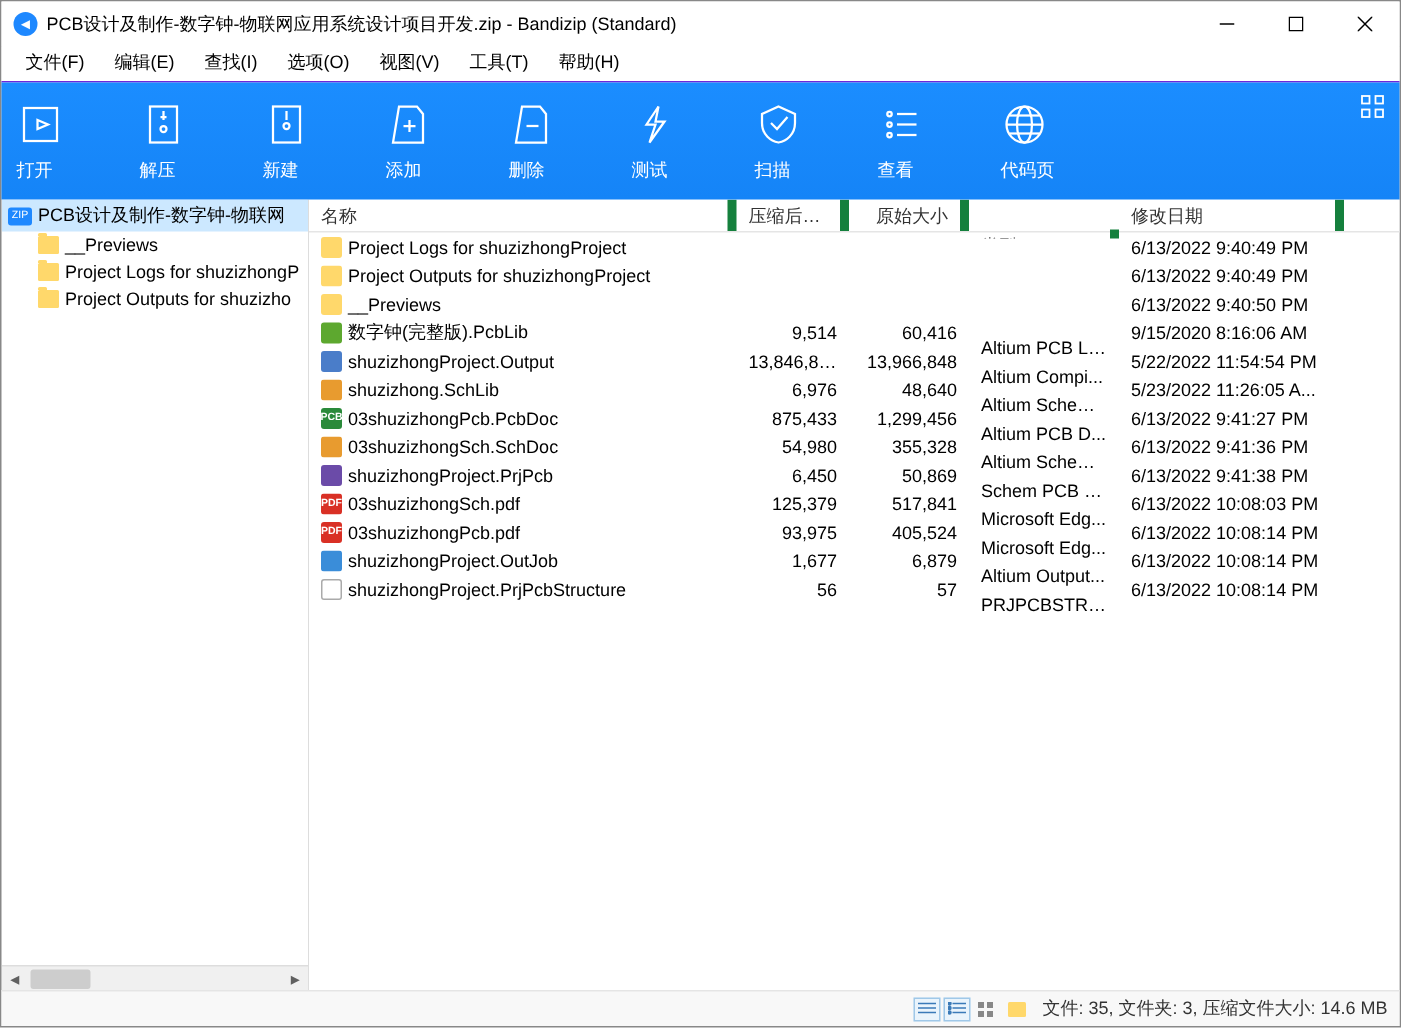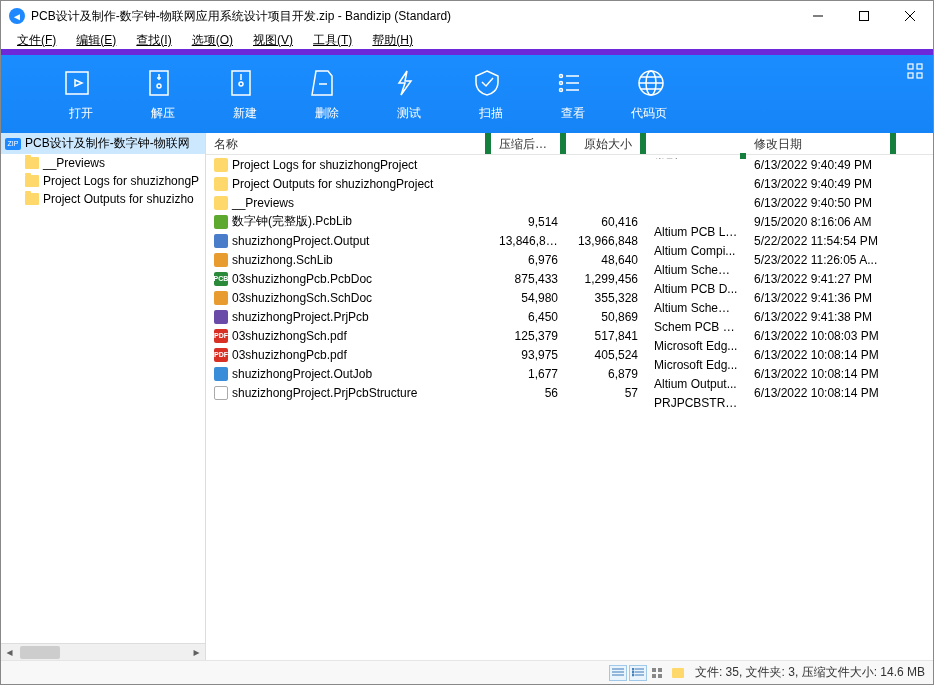--- a/index.html
+++ b/index.html
@@ -3,24 +3,24 @@
 <meta charset="utf-8">
 <style>
 * { margin: 0; padding: 0; box-sizing: border-box; font-family: "Microsoft YaHei", "Segoe UI", sans-serif; font-size: 12px; }
 body { background: #fff; overflow: hidden; }
 .window { width: 934px; height: 685px; background: #fff; border: 1px solid #888; position: relative; display: flex; flex-direction: column; }
 .titlebar { height: 30px; display: flex; align-items: center; padding-left: 8px; background: #fff; flex-shrink: 0; }
 .titlebar-icon { width: 16px; height: 16px; background: #1e88ff; border-radius: 50%; margin-right: 6px; display: flex; align-items: center; justify-content: center; color: #fff; font-size: 10px; }
 .titlebar-text { flex: 1; font-size: 12px; color: #000; }
 .win-controls { display: flex; height: 100%; }
 .win-btn { width: 46px; height: 100%; display: flex; align-items: center; justify-content: center; cursor: pointer; }
-.menubar { height: 24px; display: flex; align-items: center; padding-left: 8px; gap: 4px; background: #fff; flex-shrink: 0; border-bottom: 6px solid #6d28d9; text-decoration: underline;}
+.menubar { height: 24px; display: flex; padding-left: 8px; gap: 4px; background: #fff; flex-shrink: 0; border-bottom: 1px solid #6d28d9;}
 .menu-item { padding: 2px 8px; font-size: 12px; cursor: pointer; }
 .toolbar { height: 78px; background: linear-gradient(#1b8dff,#1584f7); display: flex; align-items: center; padding: 0 10px; flex-shrink: 0; position: relative; }
-.tool-btn { width: 82px; height: 78px; display: flex; flex-direction: column; align-items: flex-end; justify-content: center; color: #fff; cursor: pointer; gap: 6px; }
+.tool-btn { width: 82px; height: 78px; display: flex; flex-direction: column; align-items: flex-start; justify-content: center; color: #fff; cursor: pointer; gap: 6px; }
 .tool-icon { width: 32px; height: 32px; display: flex; align-items: center; justify-content: center; }
 .tool-label { font-size: 12px; }
 .tool-settings { position: absolute; right: 10px; top: 8px; color: #fff; cursor: pointer; }
 .content { flex: 1; display: flex; overflow: hidden; }
 .tree-pane { width: 205px; background: #fff; border-right: 1px solid #ddd; overflow-y: auto; display:flex; flex-direction:column;}
 .tree-root { display: flex; align-items: center; padding: 2px 4px; gap: 4px; background: #cce8ff; cursor: pointer; }
 .tree-root-icon { width:16px; height:12px; background:#1e88ff; color:#fff; font-size:7px; display:flex; align-items:center; justify-content:center; border-radius:2px;}
 .tree-item { display: flex; align-items: center; padding: 2px 4px 2px 24px; gap: 4px; cursor: pointer; white-space: nowrap; overflow: hidden; }
 .folder-icon { width: 14px; height: 12px; background: #ffd86b; border-radius: 1px; position: relative; flex-shrink: 0; }
 .folder-icon::before { content:''; position:absolute; top:-2px; left:0; width:6px; height:2px; background:#ffd86b; border-radius:1px 1px 0 0;}
@@ -123,20 +123,29 @@
             <path d="M15 6 v6"></path>
             <circle cx="15" cy="16" r="2"></circle>
           </svg>
         </div>
       <div class="tool-label">新建</div>
     </div>
     <div class="tool-btn">
       <div class="tool-icon">
           <svg width="30" height="30" fill="none" stroke="#fff" stroke-width="1.5">
             <path d="M8 3 h12 l4 5 v19 h-20 z"></path>
+            <path d="M15 12 v8 M11 16 h8"></path>
+          </svg>
+        </div>
+      <div class="tool-label">添加</div>
+    </div>
+    <div class="tool-btn">
+      <div class="tool-icon">
+          <svg width="30" height="30" fill="none" stroke="#fff" stroke-width="1.5">
+            <path d="M8 3 h12 l4 5 v19 h-20 z"></path>
             <path d="M11 16 h8"></path>
           </svg>
         </div>
       <div class="tool-label">删除</div>
     </div>
     <div class="tool-btn">
       <div class="tool-icon">
           <svg width="30" height="30" fill="none" stroke="#fff" stroke-width="1.5">
             <path d="M17 3 l-8 12 h6 l-4 12 l10 -14 h-6 z"></path>
           </svg>

